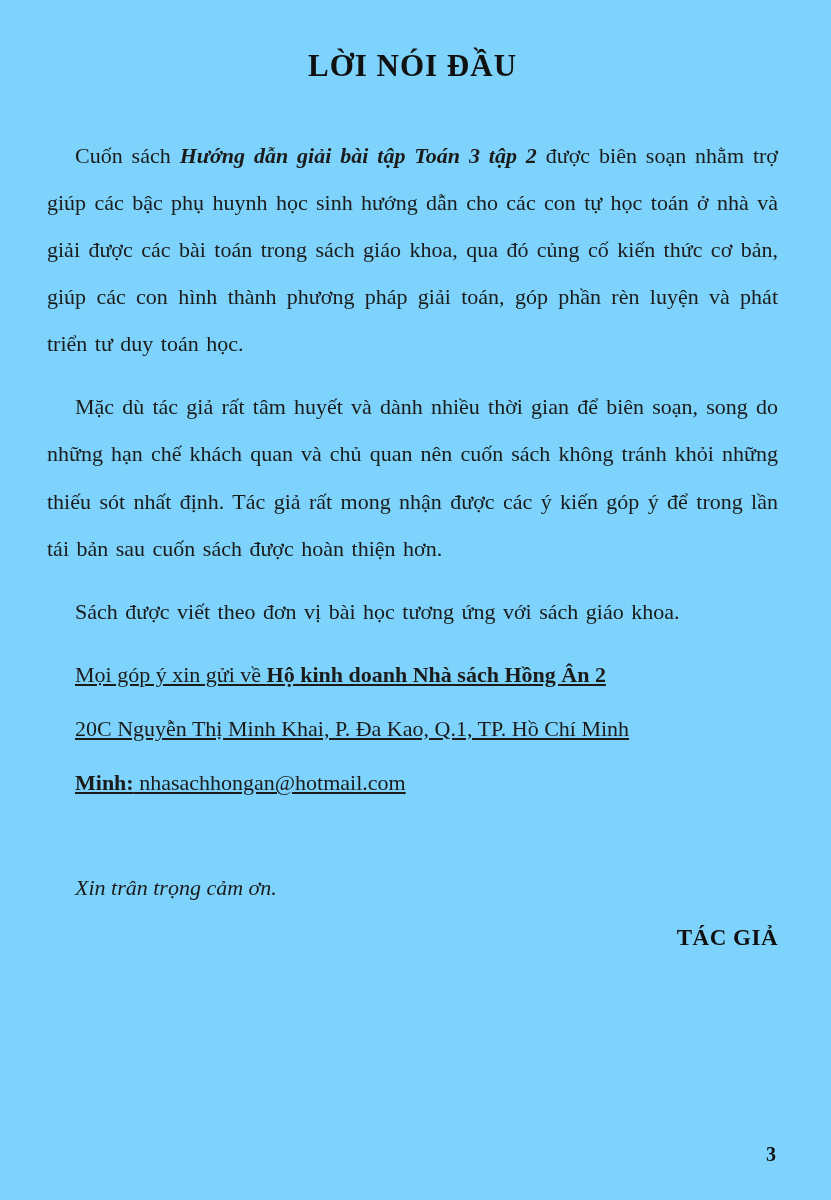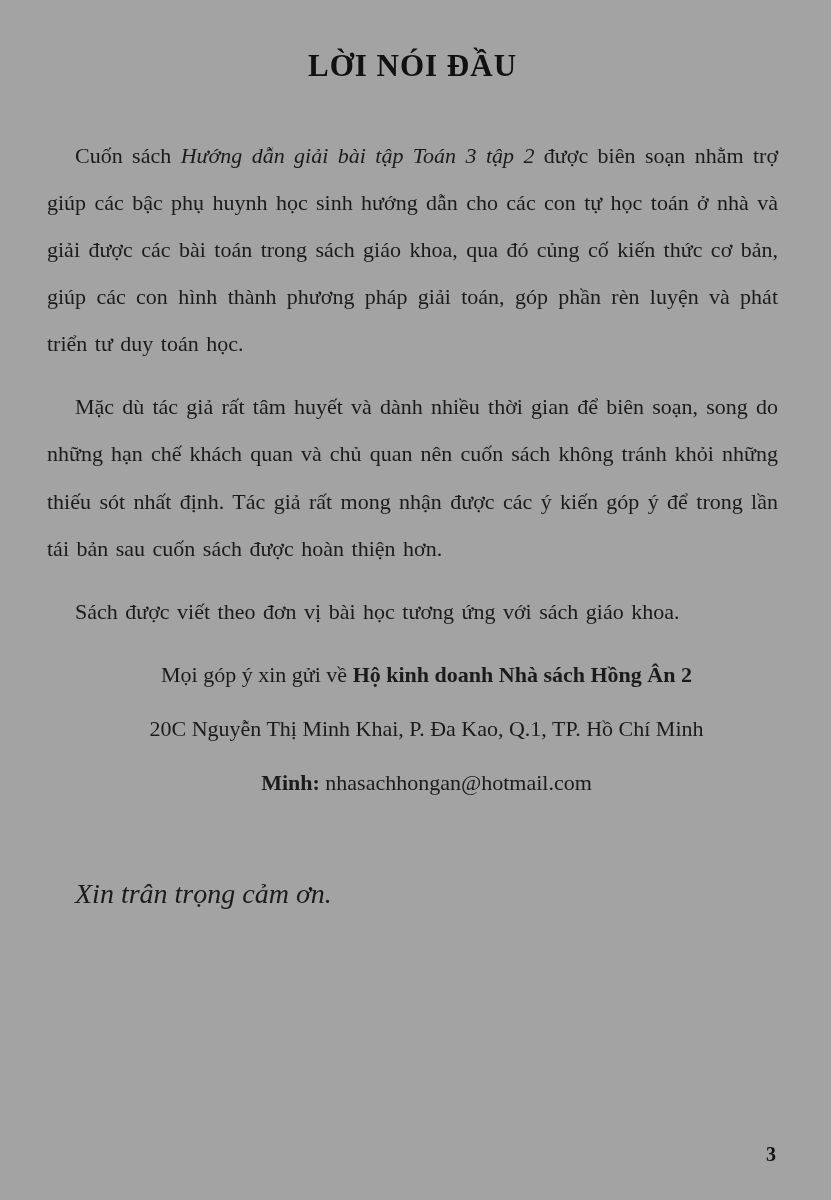--- a/index.html
+++ b/index.html
@@ -7,21 +7,21 @@
   html, body {
     width: 831px;
     background: #ffffff;
     font-family: "Liberation Serif", "DejaVu Serif", serif;
   }
 
   .book-page {
     position: relative;
     width: 831px;
     height: 1200px;
-    background: #a3a3a3;
+    background: #7dd3fc;
     color: #1b1b1b;
     padding: 36px 53px 0 47px;
     overflow: hidden;
   }
 
   .page-title {
     text-align: center;
     font-size: 31px;
     font-weight: 700;
     letter-spacing: 1px;
@@ -36,25 +36,26 @@
     text-indent: 28px;
     margin-bottom: 16px;
     word-spacing: 2px;
   }
 
   .contact-line {
     font-size: 22px;
     line-height: 2.14;
     text-indent: 28px;
     margin-bottom: 7px;
-    text-align: center;
+    text-align: left;
+    text-decoration: underline;
   }
 
   .closing-line {
-    font-size: 28px;
+    font-size: 22px;
     line-height: 2.14;
     text-indent: 28px;
     font-style: italic;
     margin-top: 58px;
   }
 
   .author-line {
     font-size: 23px;
     font-weight: 700;
     text-align: right;
@@ -68,21 +69,21 @@
     right: 55px;
     bottom: 34px;
     font-size: 20px;
     font-weight: 700;
     color: #111;
   }
 
   
   .seg-normal { }
   .seg-bold { font-weight: 700; }
-  .seg-bold-italic { font-weight: 400; font-style: italic; }
+  .seg-bold-italic { font-weight: 700; font-style: italic; }
 </style>
 </head>
 <body>
 
 <div class="book-page">
 
   <h1 class="page-title">LỜI NÓI ĐẦU</h1>
 
   <p class="para"><span class="seg-normal">Cuốn sách </span><span class="seg-bold-italic">Hướng dẫn giải bài tập Toán 3 tập 2</span><span class="seg-normal"> được biên soạn nhằm trợ giúp các bậc phụ huynh học sinh hướng dẫn cho các con tự học toán ở nhà và giải được các bài toán trong sách giáo khoa, qua đó củng cố kiến thức cơ bản, giúp các con hình thành phương pháp giải toán, góp phần rèn luyện và phát triển tư duy toán học.</span></p>
 
@@ -91,16 +92,17 @@
   <p class="para"><span class="seg-normal">Sách được viết theo đơn vị bài học tương ứng với sách giáo khoa.</span></p>
 
   <p class="contact-line"><span class="seg-normal">Mọi góp ý xin gửi về </span><span class="seg-bold">Hộ kinh doanh Nhà sách Hồng Ân 2</span></p>
 
   <p class="contact-line"><span class="seg-normal">20C Nguyễn Thị Minh Khai, P. Đa Kao, Q.1, TP. Hồ Chí Minh</span></p>
 
   <p class="contact-line"><span class="seg-bold">Minh:</span><span class="seg-normal"> nhasachhongan@hotmail.com</span></p>
 
   <p class="closing-line">Xin trân trọng cảm ơn.</p>
 
+  <p class="author-line">TÁC GIẢ</p>
 
   <div class="page-number">3</div>
 
 </div>
 
 </body></html>

